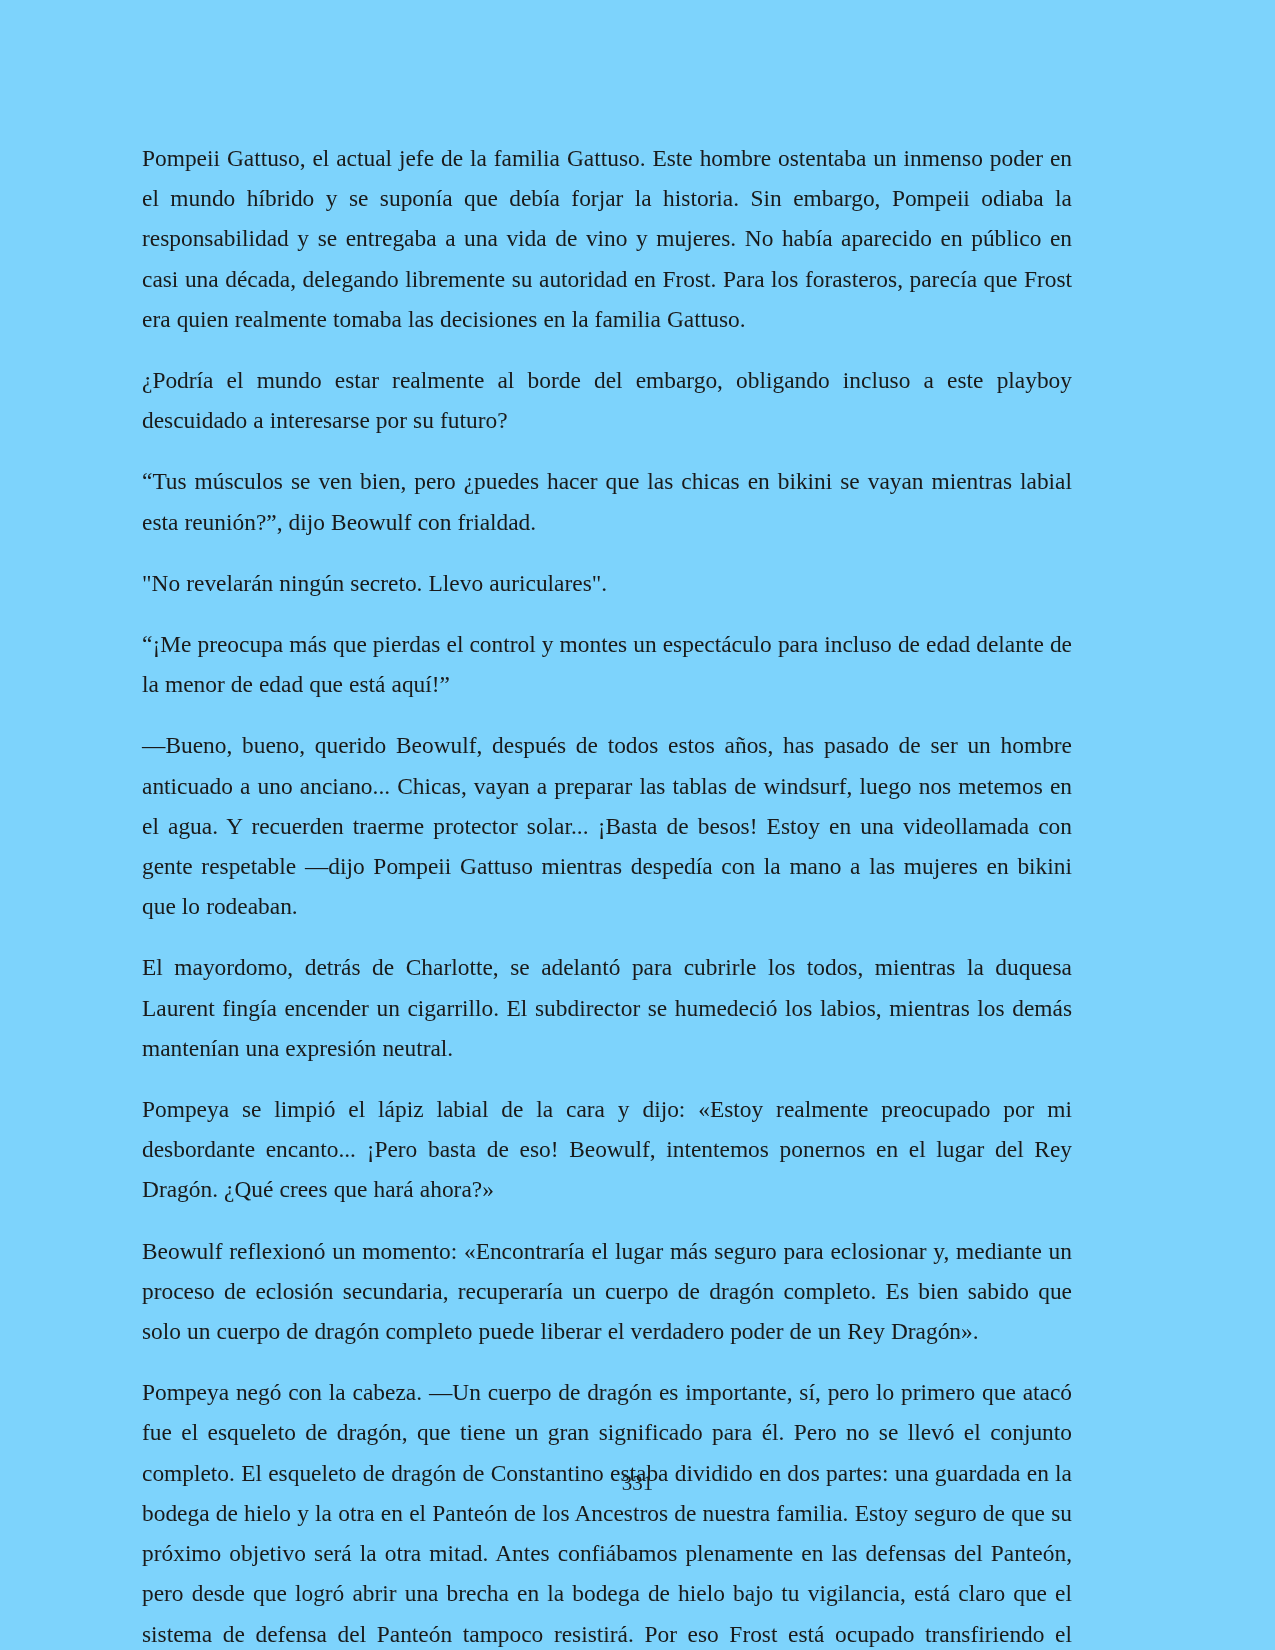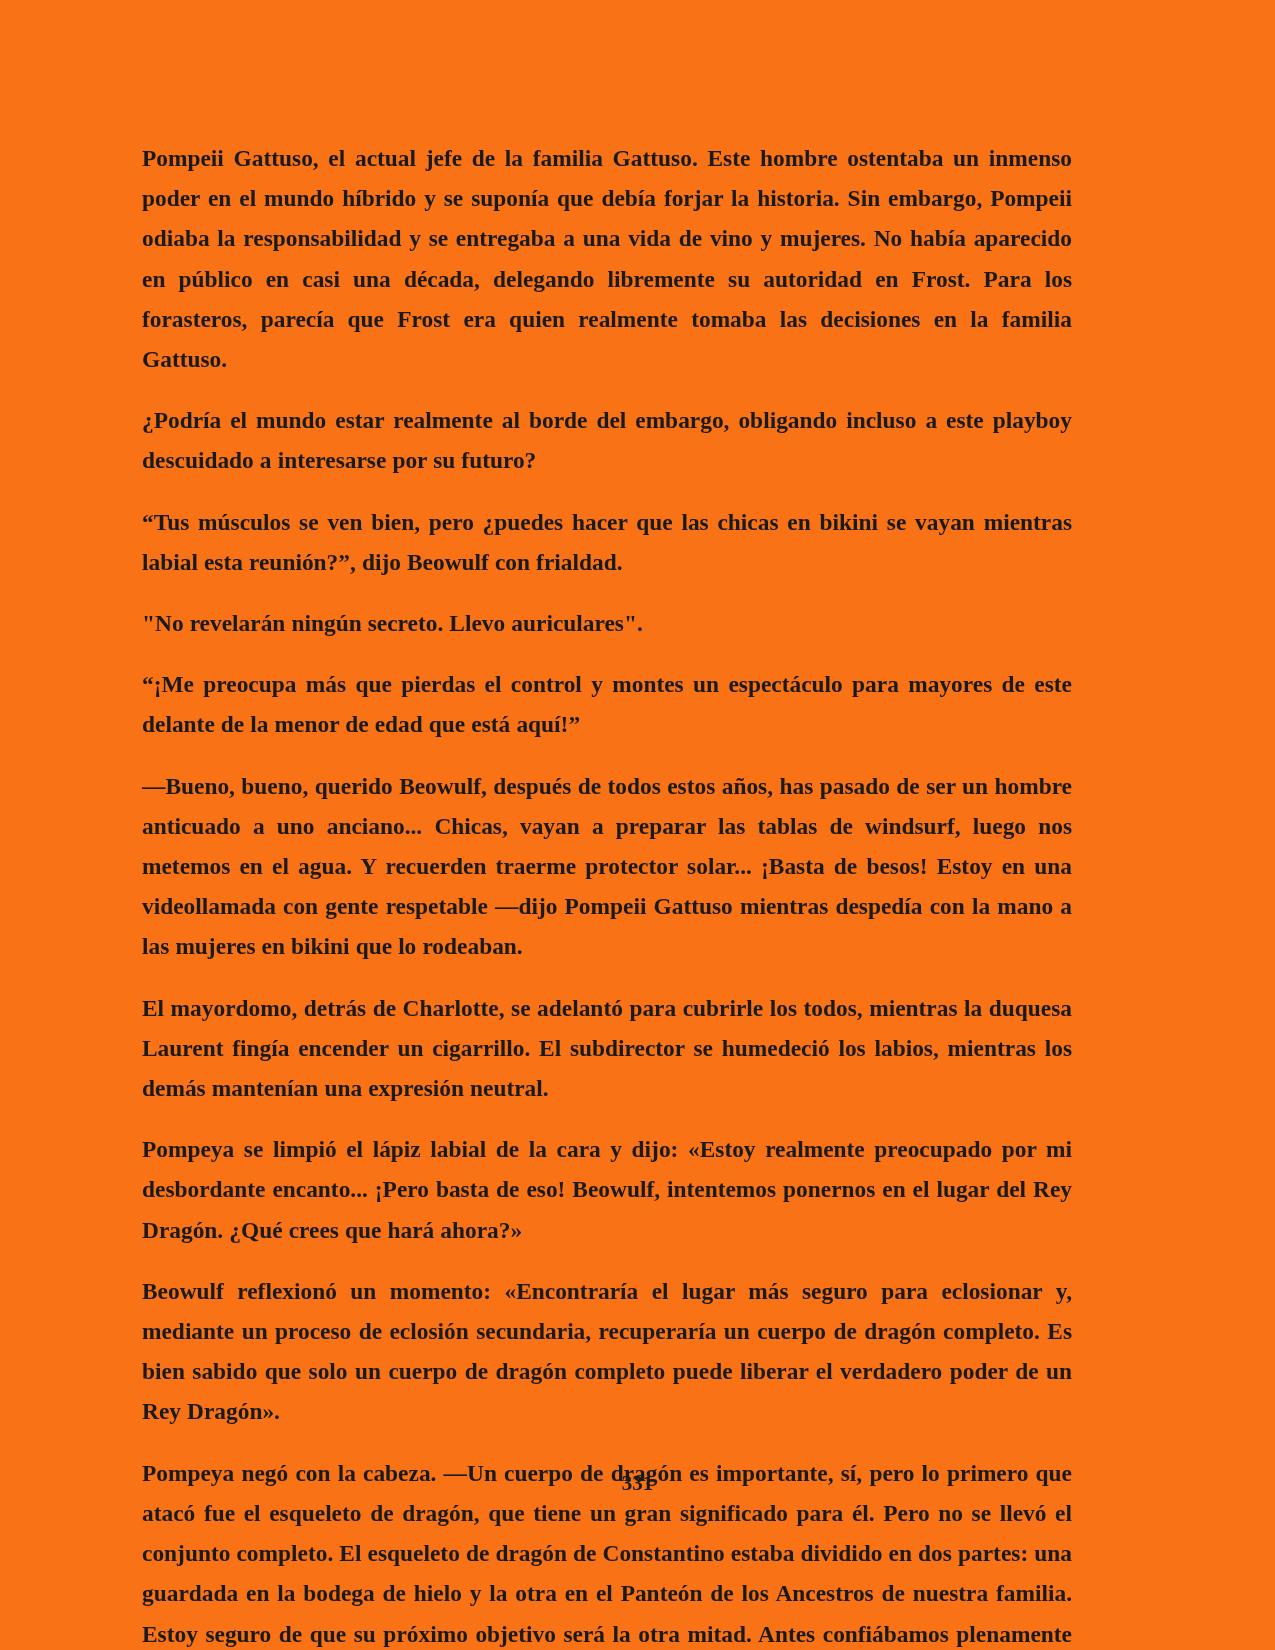--- a/index.html
+++ b/index.html
@@ -8,24 +8,23 @@
     background: #ffffff;
   }
   body {
     font-family: "Liberation Serif", "DejaVu Serif", serif;
     color: #1a1a1a;
   }
   .page {
     position: relative;
     width: 1275px;
     height: 1650px;
-    background: #f97316;
+    background: #7dd3fc;
     box-sizing: border-box;
     overflow: hidden;
-    font-weight: bold;
   }
   .content {
     position: absolute;
     left: 142px;
     top: 138px;
     width: 930px;
   }
   .para {
     font-size: 23.4px;
     line-height: 40.2px;
@@ -55,21 +54,21 @@
 </head>
 <body>
 
 <div class="page">
 
   <div class="content">
     <p class="para">Pompeii Gattuso, el actual jefe de la familia Gattuso. Este hombre ostentaba un inmenso poder en el mundo híbrido y se suponía que debía forjar la historia. Sin embargo, Pompeii odiaba la responsabilidad y se entregaba a una vida de vino y mujeres. No había aparecido en público en casi una década, delegando libremente su autoridad en Frost. Para los forasteros, parecía que Frost era quien realmente tomaba las decisiones en la familia Gattuso.</p>
     <p class="para">¿Podría el mundo estar realmente al borde del embargo, obligando incluso a este playboy descuidado a interesarse por su futuro?</p>
     <p class="para">“Tus músculos se ven bien, pero ¿puedes hacer que las chicas en bikini se vayan mientras labial esta reunión?”, dijo Beowulf con frialdad.</p>
     <p class="para">"No revelarán ningún secreto. Llevo auriculares".</p>
-    <p class="para">“¡Me preocupa más que pierdas el control y montes un espectáculo para mayores de este delante de la menor de edad que está aquí!”</p>
+    <p class="para">“¡Me preocupa más que pierdas el control y montes un espectáculo para incluso de edad delante de la menor de edad que está aquí!”</p>
     <p class="para">—Bueno, bueno, querido Beowulf, después de todos estos años, has pasado de ser un hombre anticuado a uno anciano... Chicas, vayan a preparar las tablas de windsurf, luego nos metemos en el agua. Y recuerden traerme protector solar... ¡Basta de besos! Estoy en una videollamada con gente respetable —dijo Pompeii Gattuso mientras despedía con la mano a las mujeres en bikini que lo rodeaban.</p>
     <p class="para">El mayordomo, detrás de Charlotte, se adelantó para cubrirle los todos, mientras la duquesa Laurent fingía encender un cigarrillo. El subdirector se humedeció los labios, mientras los demás mantenían una expresión neutral.</p>
     <p class="para">Pompeya se limpió el lápiz labial de la cara y dijo: «Estoy realmente preocupado por mi desbordante encanto... ¡Pero basta de eso! Beowulf, intentemos ponernos en el lugar del Rey Dragón. ¿Qué crees que hará ahora?»</p>
     <p class="para">Beowulf reflexionó un momento: «Encontraría el lugar más seguro para eclosionar y, mediante un proceso de eclosión secundaria, recuperaría un cuerpo de dragón completo. Es bien sabido que solo un cuerpo de dragón completo puede liberar el verdadero poder de un Rey Dragón».</p>
     <p class="para">Pompeya negó con la cabeza. —Un cuerpo de dragón es importante, sí, pero lo primero que atacó fue el esqueleto de dragón, que tiene un gran significado para él. Pero no se llevó el conjunto completo. El esqueleto de dragón de Constantino estaba dividido en dos partes: una guardada en la bodega de hielo y la otra en el Panteón de los Ancestros de nuestra familia. Estoy seguro de que su próximo objetivo será la otra mitad. Antes confiábamos plenamente en las defensas del Panteón, pero desde que logró abrir una brecha en la bodega de hielo bajo tu vigilancia, está claro que el sistema de defensa del Panteón tampoco resistirá. Por eso Frost está ocupado transfiriendo el esqueleto de dragón a la bóveda subterránea del Banco Romano.</p>
   </div>
 
   <div class="page-number">331</div>
 
 </div>

